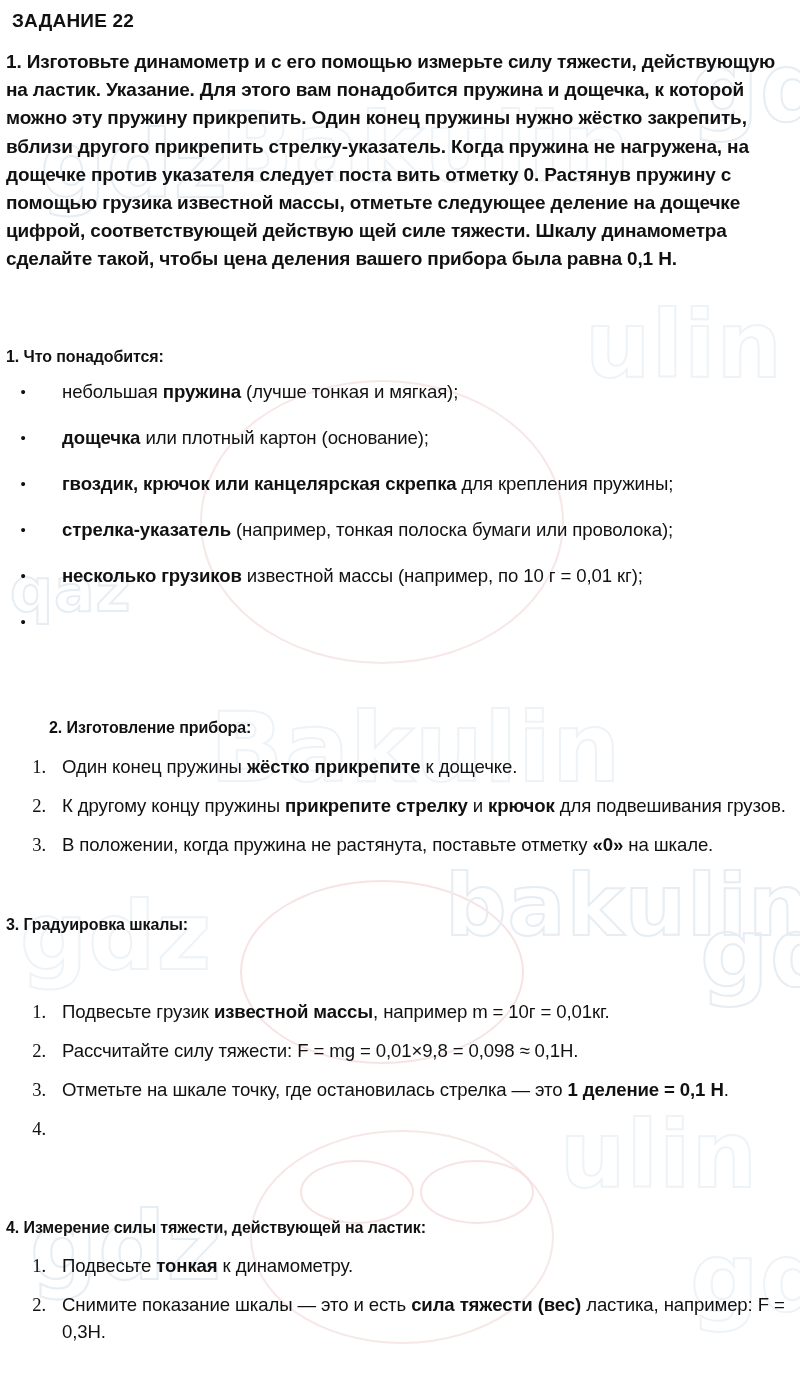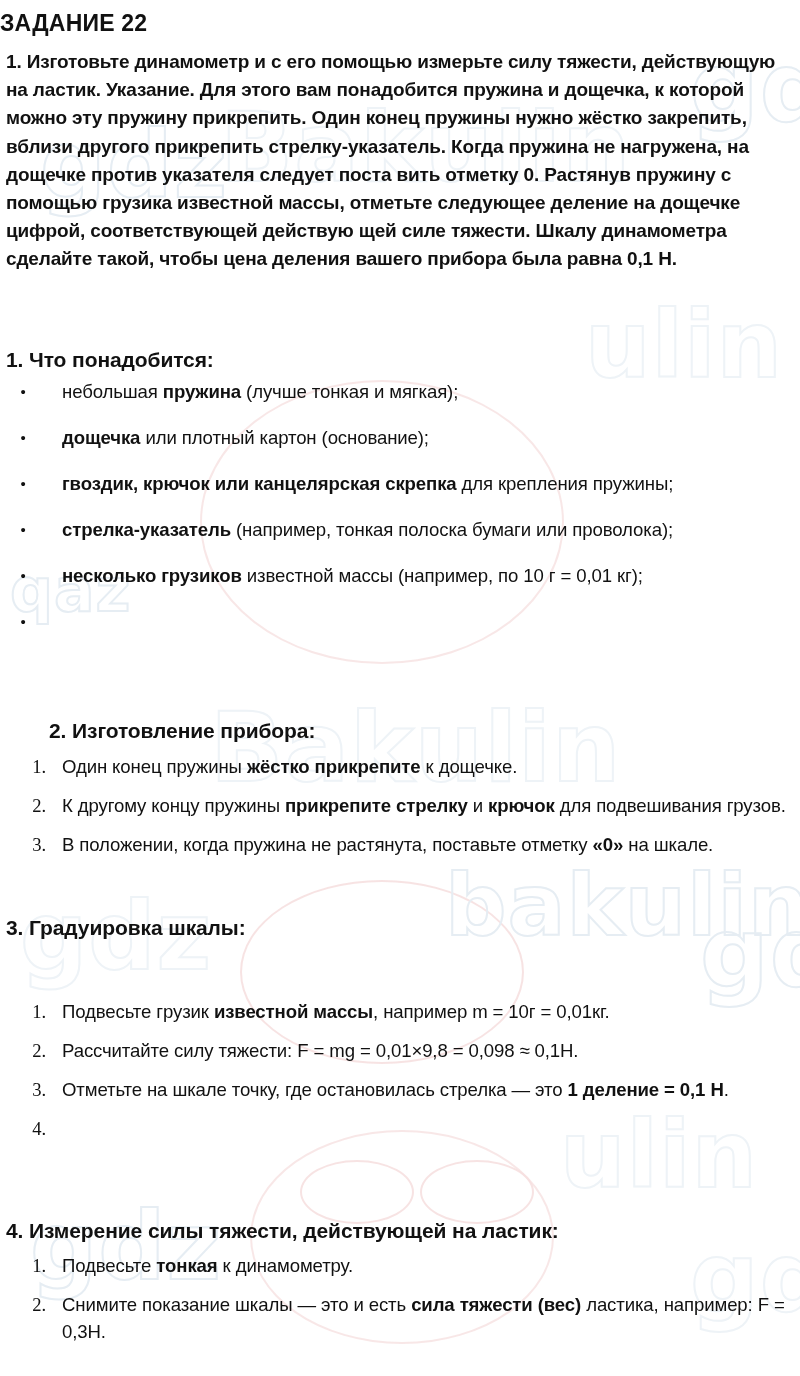--- a/index.html
+++ b/index.html
@@ -49,43 +49,43 @@
 
   
   #page {
     position: relative;
     z-index: 2;
     padding: 0;
   }
 
   .doc-title {
     position: absolute;
-    left: 0;
+    left: 12px;
     top: 10px;
-    font-size: 23px;
+    font-size: 19px;
     font-weight: 700;
     letter-spacing: .2px;
   }
 
   .intro {
     position: absolute;
     left: 6px;
     top: 48px;
     width: 786px;
     font-size: 19px;
     font-weight: 700;
     line-height: 28.2px;
     letter-spacing: -0.15px;
   }
 
   .sec-head {
     position: absolute;
     left: 6px;
     width: 790px;
-    font-size: 21px;
+    font-size: 16px;
     font-weight: 700;
     letter-spacing: -0.1px;
   }
   #head-1 { top: 348px; }
   #head-2 { top: 719px; margin-left: 43px; }
   #head-3 { top: 916px; }
   #head-4 { top: 1219px; }
 
   .list {
     position: absolute;

